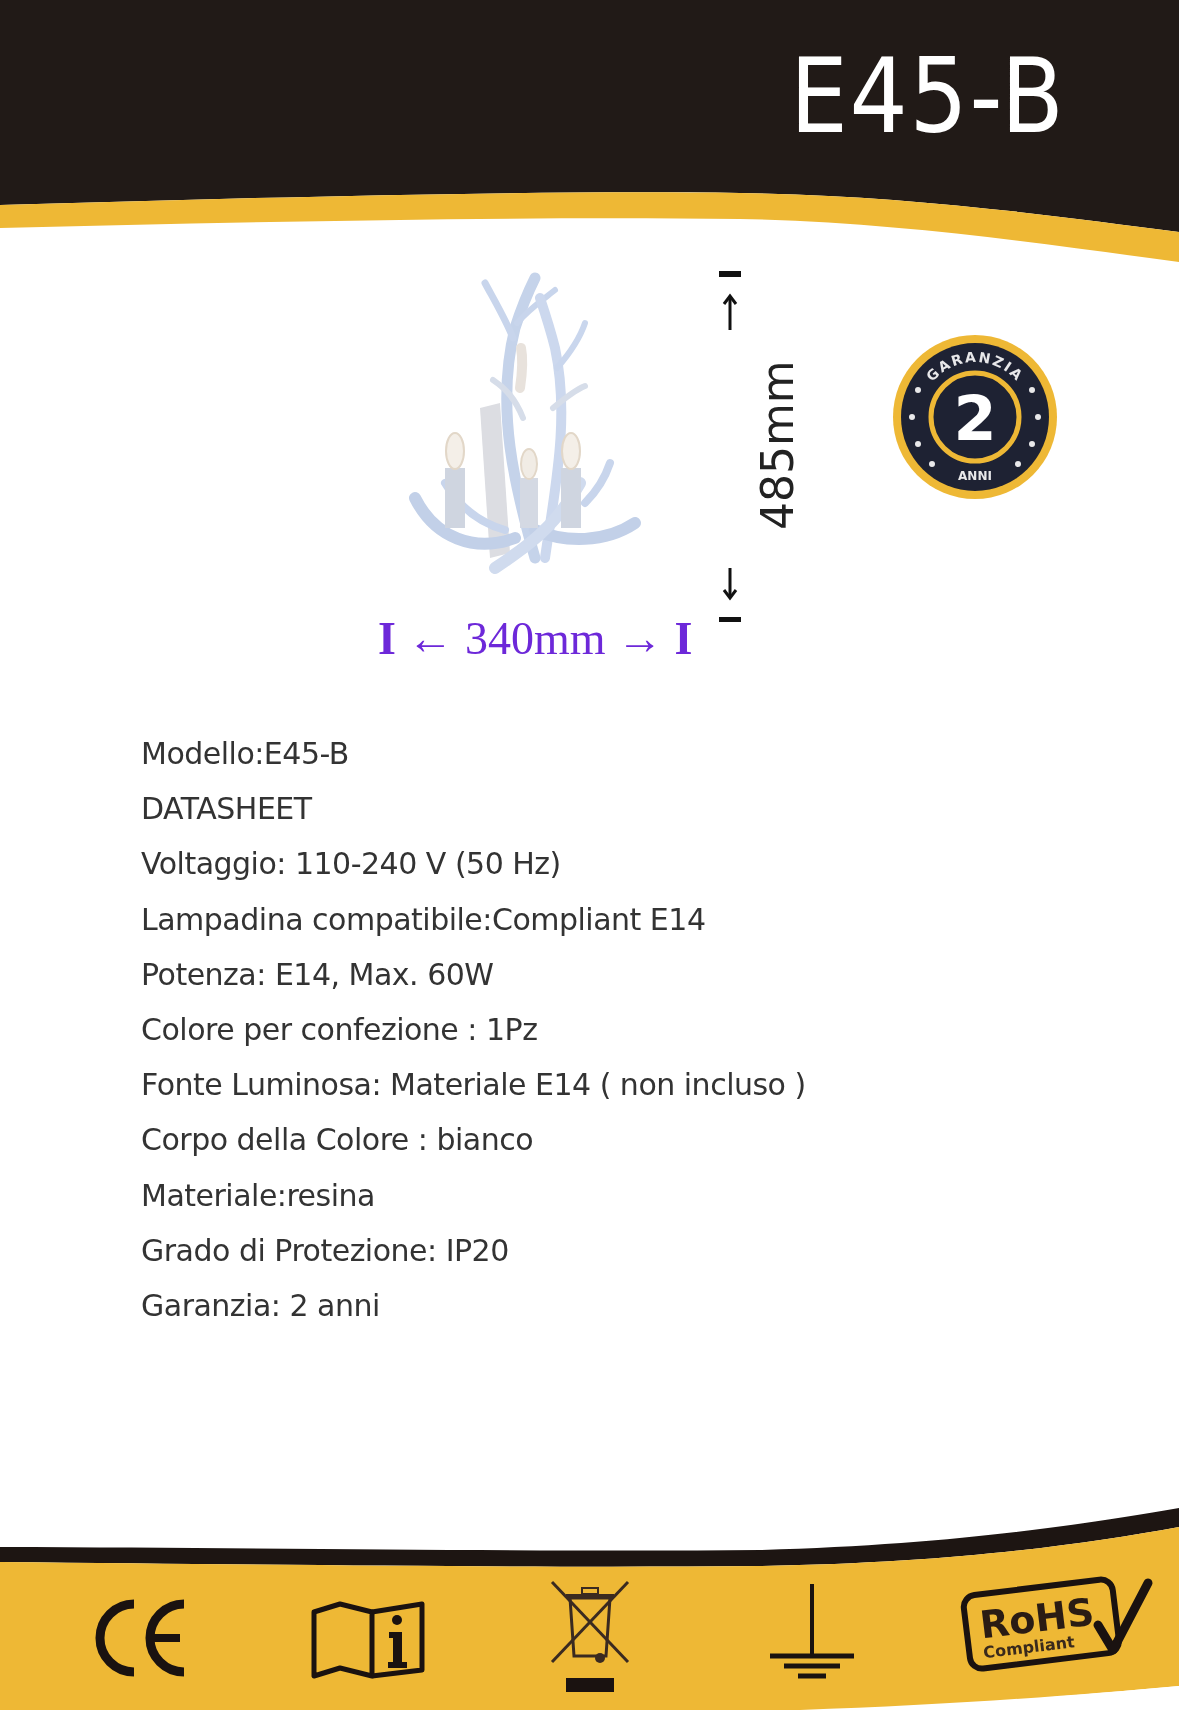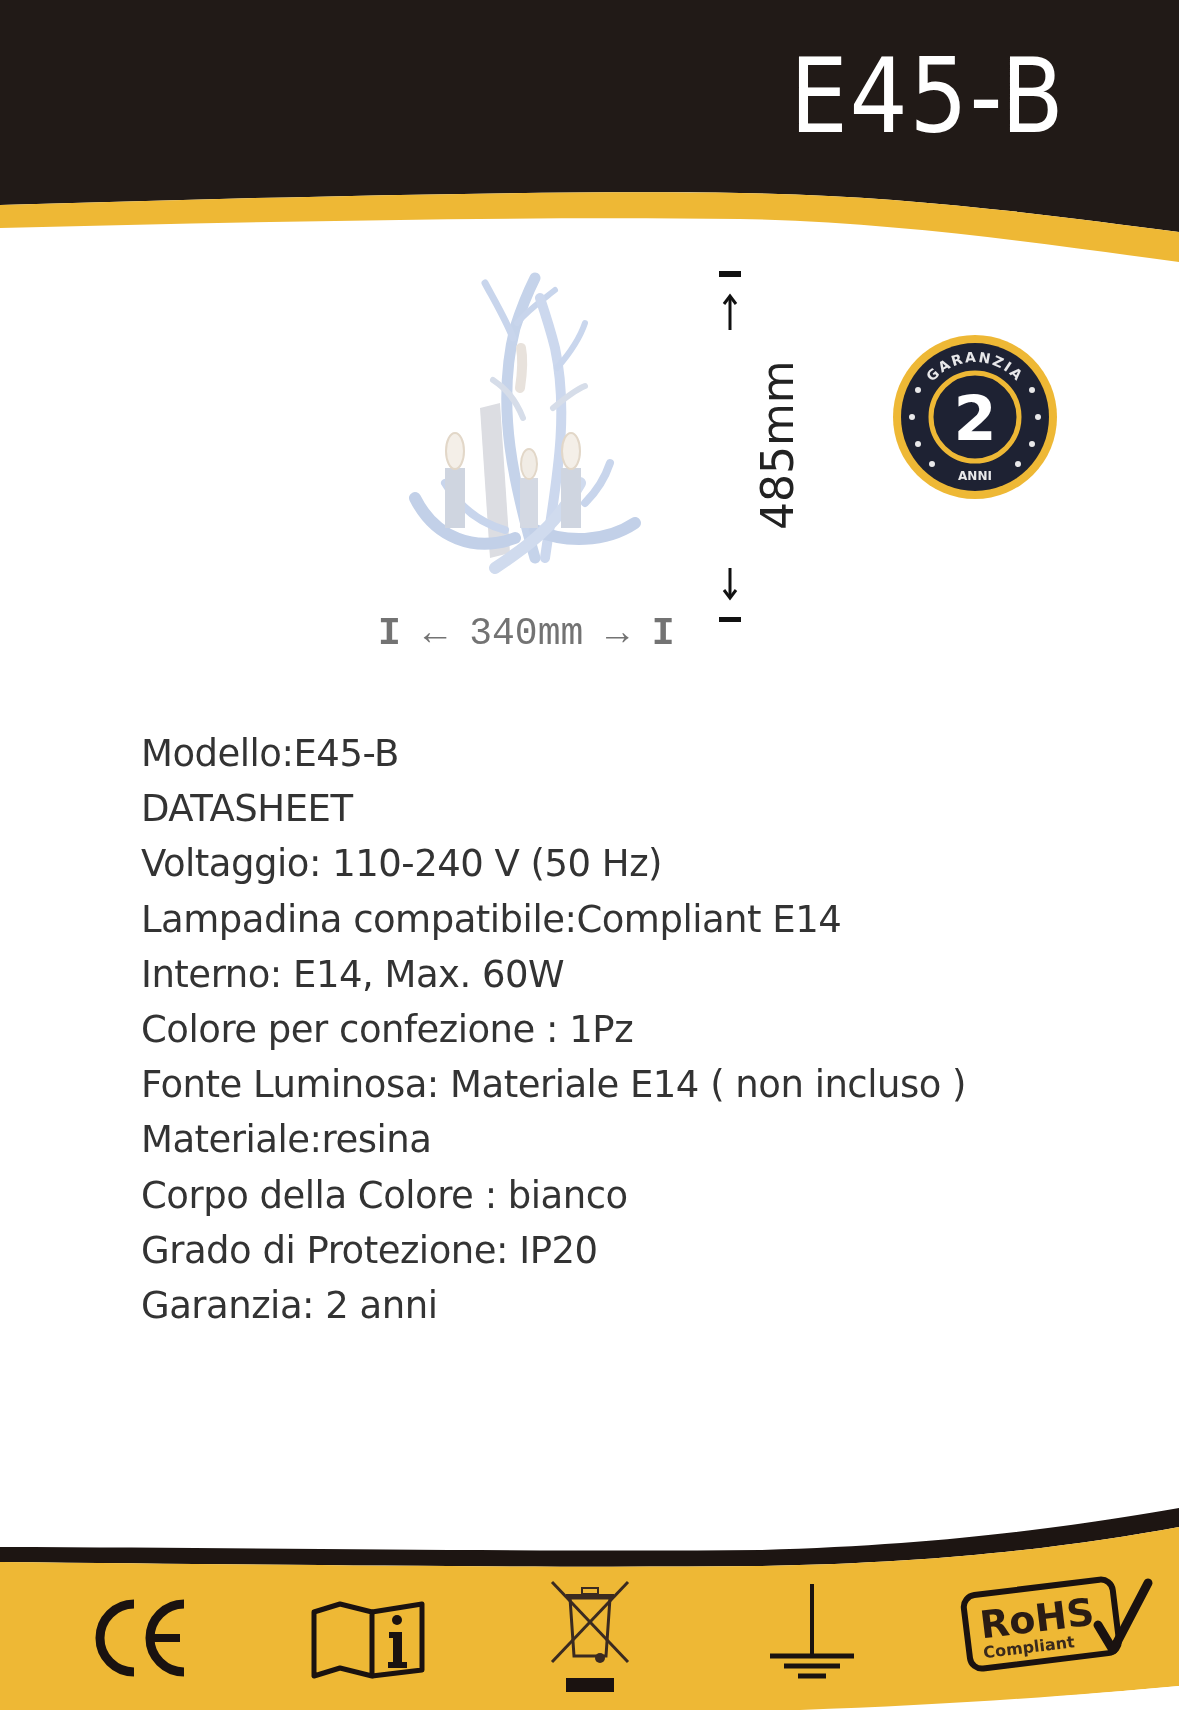--- a/index.html
+++ b/index.html
@@ -1,25 +1,25 @@
 <!DOCTYPE html>
 <html><head>
 <meta charset="utf-8">
 <style>
   html, body { margin:0; padding:0; }
   body { width:1179px; height:1710px; position:relative; overflow:hidden; background:#ffffff; font-family:"Liberation Sans", sans-serif; }
   .bg-svg { position:absolute; left:0; top:0; width:1179px; height:1710px; }
   .model-title { position:absolute; left:790px; top:44px; font-family:"DejaVu Sans", sans-serif; font-size:104px; color:#ffffff; letter-spacing:2px; line-height:1; transform:scaleX(0.88); transform-origin:left top; }
   .product-img { position:absolute; left:405px; top:268px; width:260px; height:330px; }
-  .dim-h { position:absolute; left:378px; top:612px; font-size:38px; color:#737373; font-family:Liberation Mono, monospace; white-space:nowrap; }
+  .dim-h { position:absolute; left:378px; top:612px; font-size:46px; color:#6d28d9; font-family:Liberation Serif, serif; white-space:nowrap; }
   .dim-v { position:absolute; left:715px; top:268px; width:40px; height:360px; }
   .dim-v-label { position:absolute; left:752px; top:452px; font-family:"DejaVu Sans", sans-serif; font-size:44px; color:#222; transform:rotate(-90deg); transform-origin:left top; white-space:nowrap; }
   .badge { position:absolute; left:890px; top:332px; width:170px; height:170px; }
   .specs { position:absolute; left:141px; top:726px; }
-  .spec-line { font-family:"DejaVu Sans", sans-serif; font-size:37px; color:#333; height:55.2px; line-height:55px; white-space:nowrap; letter-spacing:-0.5px; }
+  .spec-line { font-family:"DejaVu Sans", sans-serif; font-size:30px; color:#333; height:55.2px; line-height:55px; white-space:nowrap; letter-spacing:-0.5px; }
   .icon { position:absolute; }
 </style>
 </head>
 <body>
 
 <svg class="bg-svg" viewBox="0 0 1179 1710" xmlns="http://www.w3.org/2000/svg">
 
   <path d="M0,0 L1179,0 L1179,232 C1050,215 900,195 740,193 C520,190 250,198 0,205 Z" fill="#211a17"></path>
 
   <path d="M0,205 C250,198 520,190 740,193 C900,195 1050,215 1179,232 L1179,262 C1050,245 900,222 740,219 C520,216 250,222 0,228 Z" fill="#eeb835"></path>
@@ -102,25 +102,25 @@
   <circle cx="128" cy="132" r="3" fill="#e8e8ea"></circle>
   <circle cx="28" cy="58" r="3" fill="#e8e8ea"></circle>
   <circle cx="142" cy="58" r="3" fill="#e8e8ea"></circle>
 </svg>
 
 <div class="specs">
   <div class="spec-line">Modello:E45-B</div>
   <div class="spec-line">DATASHEET</div>
   <div class="spec-line">Voltaggio: 110-240 V (50 Hz)</div>
   <div class="spec-line">Lampadina compatibile:Compliant E14</div>
-  <div class="spec-line">Interno: E14, Max. 60W</div>
+  <div class="spec-line">Potenza: E14, Max. 60W</div>
   <div class="spec-line">Colore per confezione :  1Pz</div>
   <div class="spec-line">Fonte Luminosa: Materiale E14 ( non incluso )</div>
+  <div class="spec-line">Corpo della Colore :   bianco</div>
   <div class="spec-line">Materiale:resina</div>
-  <div class="spec-line">Corpo della Colore :   bianco</div>
   <div class="spec-line">Grado di Protezione: IP20</div>
   <div class="spec-line">Garanzia: 2 anni</div>
 </div>
 
 <svg class="icon" style="left:92px; top:1598px; width:100px; height:80px;" viewBox="0 0 100 80" xmlns="http://www.w3.org/2000/svg">
   <path d="M42,6 A34,34 0 1,0 42,74" fill="none" stroke="#1a1210" stroke-width="9"></path>
   <path d="M92,6 A34,34 0 1,0 92,74" fill="none" stroke="#1a1210" stroke-width="9"></path>
   <line x1="60" y1="40" x2="88" y2="40" stroke="#1a1210" stroke-width="8"></line>
 </svg>
 

